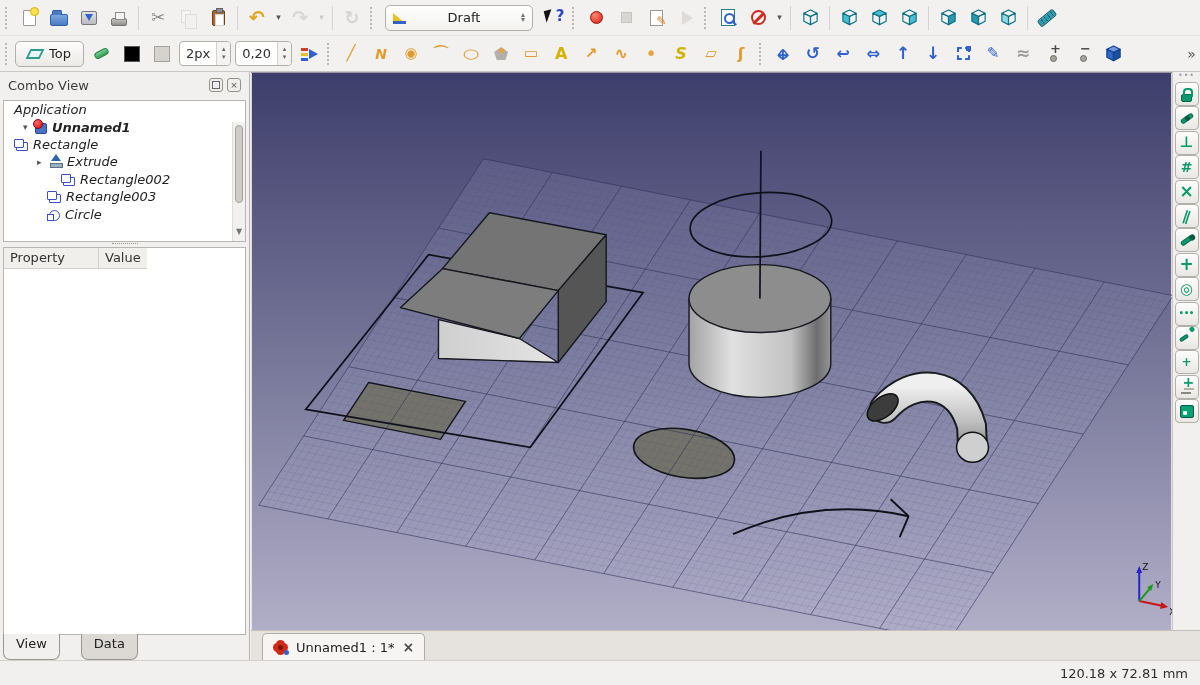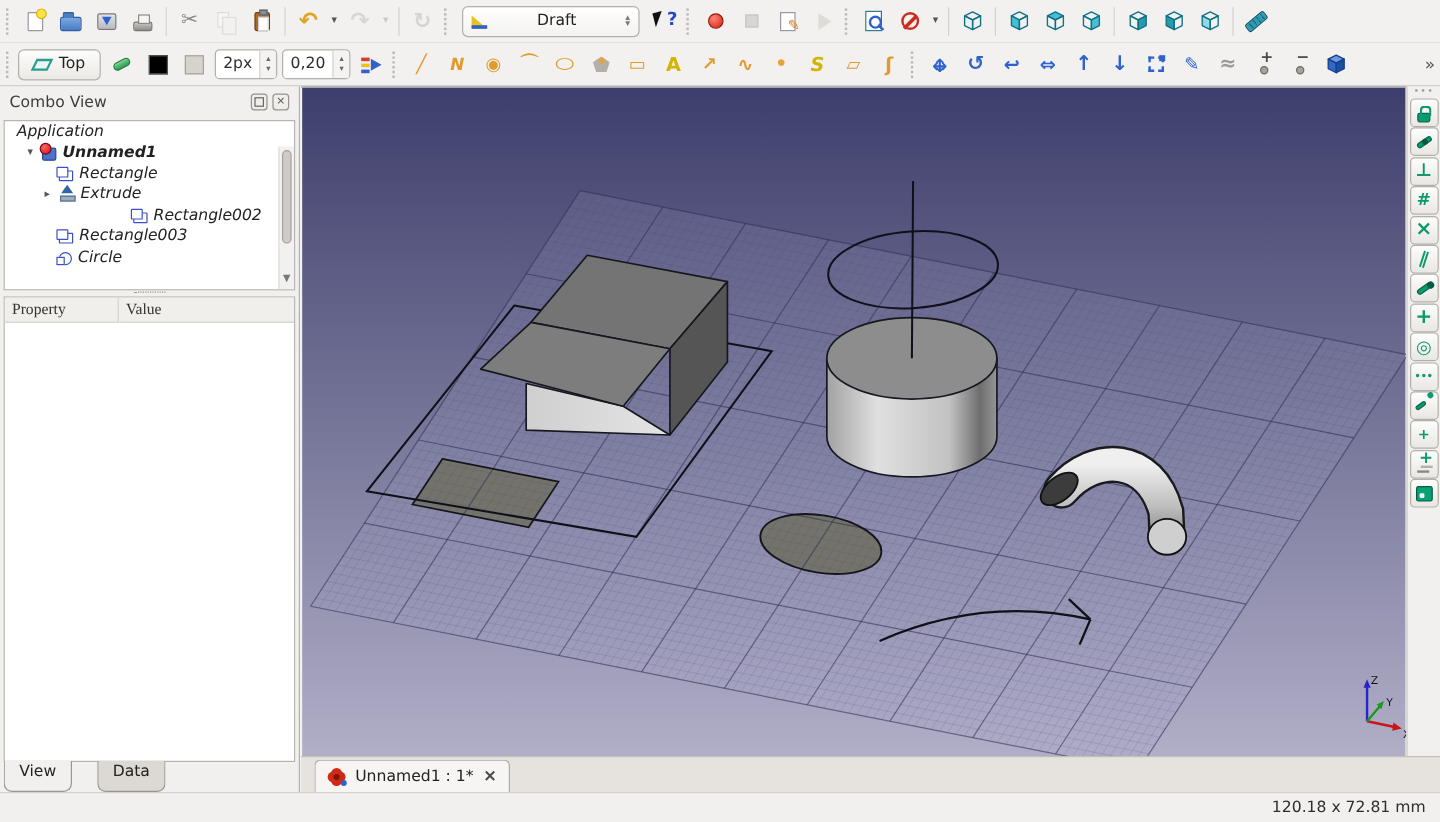--- a/index.html
+++ b/index.html
@@ -146,21 +146,21 @@
   .ti-circle{width:11px;height:11px;border:1.5px solid #3a50c8;border-radius:50%;margin-top:2px}
   .ti-circle::after{content:"";position:absolute;left:-3px;top:3px;width:5px;height:5px;background:#fff;border:1.5px solid #3a50c8}
   .vsb { position:absolute; right:0; top:21px; bottom:0; width:13px; background:#f2f1ef;
     border-left:1px solid #ddd; }
   .vsb .thumb { position:absolute; left:2px; right:2px; top:3px; height:78px;
     background:#cfccc7; border:1px solid #a5a29c; border-radius:5px; }
   .vsb .sdown { position:absolute; left:1px; right:1px; bottom:1px; height:13px;
     text-align:center; font-size:8px; color:#777; }
   .splith { height:5px; display:flex; align-items:center; justify-content:center; }
   .splith::after { content:""; width:26px; height:2px; border-top:1px dotted #9a968f; }
-  .propbox { flex:1; margin:0 3px; background:#fff; border:1px solid #b8b5b0; display:flex; flex-direction:column;font-family:Liberation Serif, serif; }
+  .propbox { flex:1; margin:0 3px; background:#fff; border:1px solid #b8b5b0; display:flex; flex-direction:row; }
   .prophdr { height:21px; display:flex; background:#f0efec; border-bottom:1px solid #d5d2cd; color:#333; }
   .prophdr div { padding:2px 6px; }
   .prophdr .c1 { width:95px; border-right:1px solid #d5d2cd; }
   .propbody { flex:1; }
   .btabs { height:25px; display:flex; padding-left:3px; }
   .btab { padding:2px 12px 3px; border:1px solid #9a968f; border-top:none;
     border-radius:0 0 7px 7px; margin-right:21px; background:#f1f0ee; color:#222; margin-top:-1px; }
   .btab.back { background:#dcd9d4; }
 
   
@@ -447,31 +447,31 @@
     <div class="treebox">
       <div id="treerows">
           <div class="trow" style="padding-left: 5px;">
             <span class="tlabel">Application</span>
           </div>
           <div class="trow b" style="padding-left: 19px;">
             <span class="exp">▾</span>
             <span class="ti ti-doc"></span>
             <span class="tlabel">Unnamed1</span>
           </div>
-          <div class="trow" style="padding-left: 33px;">
+          <div class="trow" style="">
             <span class="noexp"></span>
             <span class="ti ti-rect"></span>
             <span class="tlabel">Rectangle</span>
           </div>
           <div class="trow" style="padding-left: 33px;">
             <span class="exp">▸</span>
             <span class="ti ti-extrude"></span>
             <span class="tlabel">Extrude</span>
           </div>
-          <div class="trow" style="padding-left: 47px; margin-left: 48px;">
+          <div class="trow" style="padding-left: 47px;">
             <span class="noexp"></span>
             <span class="ti ti-rect"></span>
             <span class="tlabel">Rectangle002</span>
           </div>
           <div class="trow" style="padding-left: 33px;">
             <span class="noexp"></span>
             <span class="ti ti-rect"></span>
             <span class="tlabel">Rectangle003</span>
           </div>
           <div class="trow" style="padding-left: 33px;">

